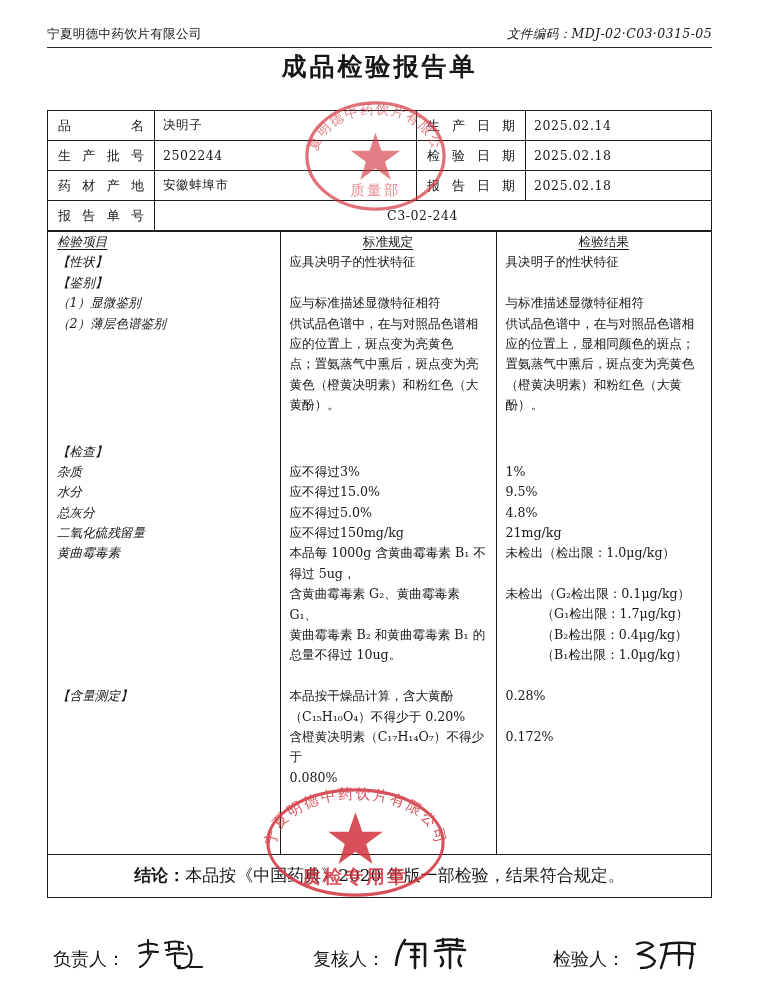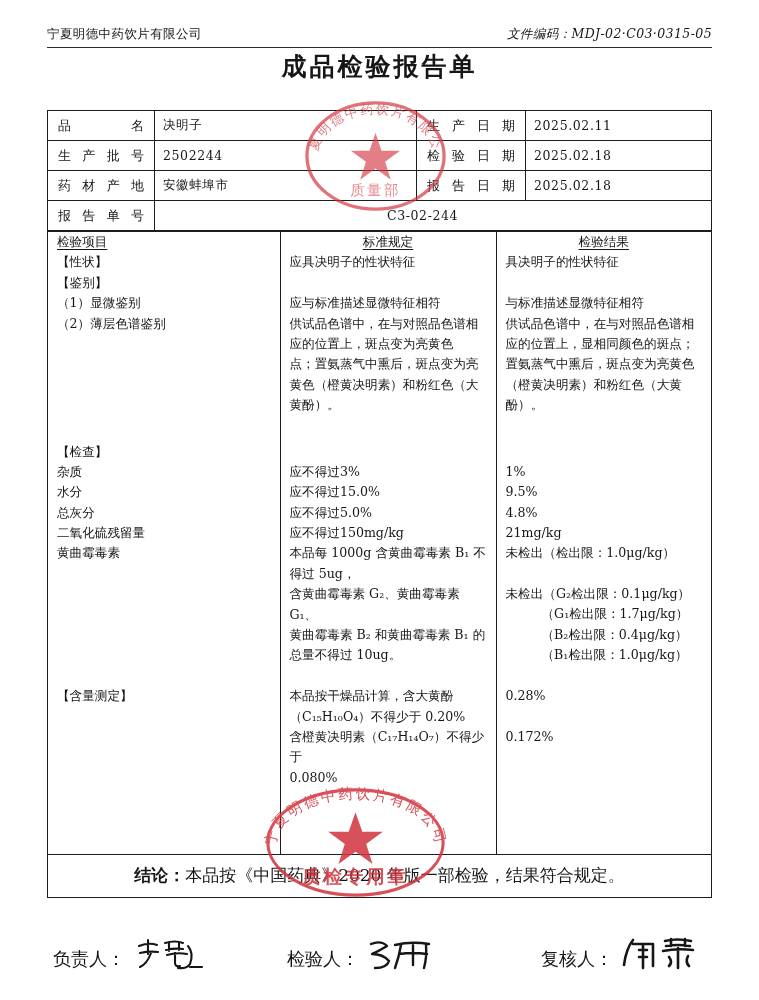--- a/index.html
+++ b/index.html
@@ -91,21 +91,21 @@
   .colhead .u { text-decoration: underline; text-underline-offset: 3px; }
 
   table.body { border-top: 1px solid #1d1d1d; }
   table.body td {
     border-left: 1px solid #1d1d1d;
     vertical-align: top;
     font-size: 12.6px;
     line-height: 1.62;
     padding: 0px 9px 0 9px;
   }
-  table.body td.c1 { border-left: none; }
+  table.body td.c1 { border-left: none; font-style: italic; }
   table.body td.last { border-right: none; }
 
   .sec { font-size: 12.8px; }
   .itm { font-size: 12.6px; }
   .blank-line { display:block; height: 20px; }
   .indent { padding-left: 36px; display:block; }
   .line { display: block; }
 
   .concl-wrap {
     border-top: 1px solid #1d1d1d;
@@ -155,21 +155,21 @@
   <div class="title">成品检验报告单</div>
 
   <div class="frame">
 
     <table class="meta">
       <tbody>
           <tr>
         <td class="lbl" style="width:86px">品名</td>
         <td class="val" style="width:245px">决明子</td>
         <td class="lbl" style="width:88px">生产日期</td>
-        <td class="val">2025.02.11</td>
+        <td class="val">2025.02.14</td>
       </tr>
       <tr>
         <td class="lbl">生产批号</td>
         <td class="val">2502244</td>
         <td class="lbl">检验日期</td>
         <td class="val">2025.02.18</td>
       </tr>
       <tr>
         <td class="lbl">药材产地</td>
         <td class="val">安徽蚌埠市</td>
@@ -324,40 +324,40 @@
       <span class="sig-img" title="李锐">
         <svg width="78" height="34" viewBox="0 0 78 34" fill="none" stroke="#161616" stroke-width="2.1" stroke-linecap="round" stroke-linejoin="round">
           <path d="M8 9 Q18 5 26 8 M17 3 L17 17 M9 16 Q18 14 27 15 M20 16 Q16 27 9 30"></path>
           <path d="M34 6 Q44 3 52 6 M38 5 L38 14 M48 5 L48 13 M35 13 Q44 11 52 12"></path>
           <path d="M36 18 Q46 15 56 17 M44 16 L44 26 Q44 30 49 29 M57 9 Q63 16 59 27 Q56 32 47 31"></path>
           <path d="M59 30 L71 30"></path>
         </svg>
       </span>
     </div>
 
-    <div class="sign-grp sg3">
-      <span>检验人：</span>
-      <span class="sig-img" title="马丽">
-        <svg width="72" height="34" viewBox="0 0 72 34" fill="none" stroke="#161616" stroke-width="2.4" stroke-linecap="round" stroke-linejoin="round">
-          <path d="M6 7 Q16 3 22 9 Q14 14 7 17 Q18 17 24 24 Q22 31 10 31"></path>
-          <path d="M30 8 Q46 4 64 7 M36 8 Q34 20 30 31 M48 8 L48 28 M61 8 Q62 20 59 31 M34 17 Q48 15 62 17"></path>
-        </svg>
-      </span>
-    </div>
-
     <div class="sign-grp sg2">
       <span>复核人：</span>
       <span class="sig-img" title="何萍">
         <svg width="84" height="36" viewBox="0 0 84 36" fill="none" stroke="#161616" stroke-width="2.6" stroke-linecap="round" stroke-linejoin="round">
           <path d="M14 5 Q7 14 5 30 M14 9 L34 9 L34 31 M20 15 L28 15 M20 22 L28 22 M24 9 L24 33"></path>
           <path d="M46 6 Q58 3 72 6 M52 4 L52 11 M66 4 L66 11 M47 11 Q59 9 71 11"></path>
           <path d="M44 16 Q58 13 74 15 M59 13 L59 33 M50 22 Q54 27 50 31 M69 21 Q66 27 70 31"></path>
         </svg>
       </span>
     </div>
+
+    <div class="sign-grp sg3">
+      <span>检验人：</span>
+      <span class="sig-img" title="马丽">
+        <svg width="72" height="34" viewBox="0 0 72 34" fill="none" stroke="#161616" stroke-width="2.4" stroke-linecap="round" stroke-linejoin="round">
+          <path d="M6 7 Q16 3 22 9 Q14 14 7 17 Q18 17 24 24 Q22 31 10 31"></path>
+          <path d="M30 8 Q46 4 64 7 M36 8 Q34 20 30 31 M48 8 L48 28 M61 8 Q62 20 59 31 M34 17 Q48 15 62 17"></path>
+        </svg>
+      </span>
+    </div>
   </div>
 
   <div class="seal seal-top">
     <svg viewBox="0 0 150 116" xmlns="http://www.w3.org/2000/svg">
       <ellipse cx="75" cy="58" rx="71" ry="55" fill="none" stroke="#d2353f" stroke-width="3.4" opacity="0.85"></ellipse>
       <path id="arcTop1" d="M 14 60 A 61 46 0 0 1 136 60" fill="none"></path>
       <text font-family="DejaVu Serif, serif" font-size="13.5" fill="#d2353f" opacity="0.8" letter-spacing="2">
         <textPath href="#arcTop1" startOffset="50%" text-anchor="middle">宁夏明德中药饮片有限公司</textPath>
       </text>
       <path d="M75 34 L81.2 52.5 L100.5 52.5 L84.9 64 L90.9 82.5 L75 71 L59.1 82.5 L65.1 64 L49.5 52.5 L68.8 52.5 Z" fill="#d2353f" opacity="0.78"></path>

